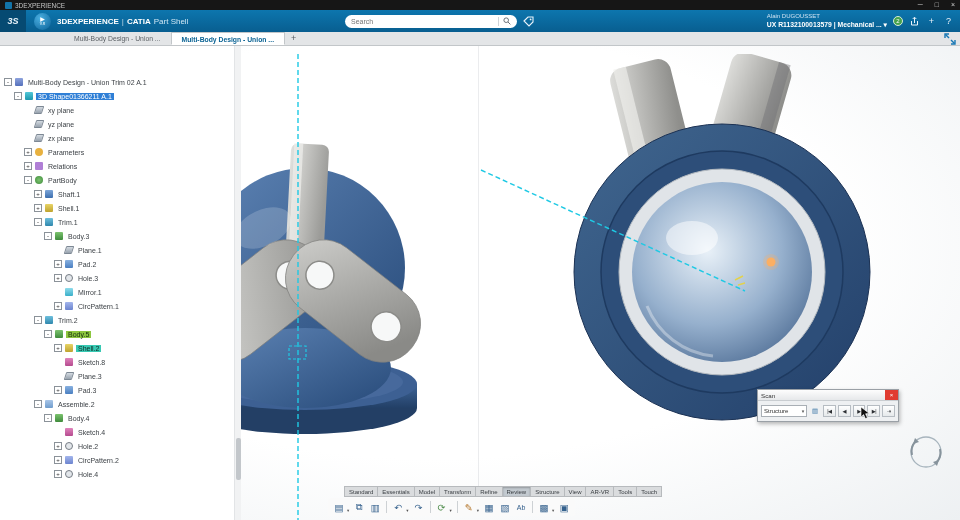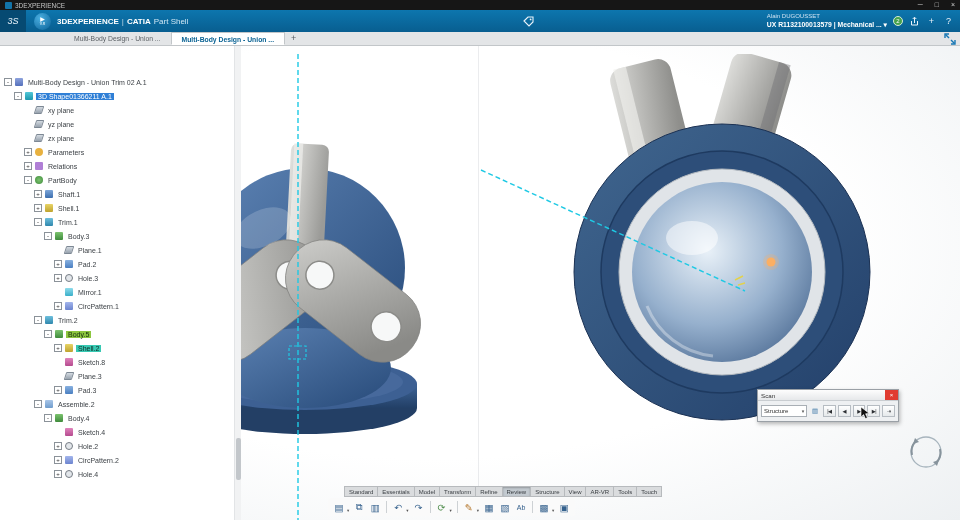--- a/index.html
+++ b/index.html
@@ -6,21 +6,21 @@
   html,body { width:960px; height:520px; overflow:hidden; font-family:"Liberation Sans",sans-serif; background:#fff; position:relative; }
 
   
   .titlebar { position:absolute; top:0; left:0; right:0; height:10px; background:#161616; color:#c3c3c3; font-size:6.5px; display:flex; align-items:center; padding:0 5px; z-index:30; }
   .titlebar .tb-logo { width:7px; height:7px; background:#1273a8; margin-right:3px; border-radius:1px; }
   .win-controls { margin-left:auto; display:flex; gap:12px; font-size:7px; color:#d2d2d2; }
   .win-controls span { cursor:default; line-height:10px; }
 
   
   .header { position:absolute; top:10px; left:0; right:0; height:22px; background:linear-gradient(#0d76ae,#085e90); color:#fff; display:flex; align-items:center; z-index:29; }
-  .logo3ds { width:26px; height:22px; background:#064a72; display:flex; align-items:center; justify-content:center; font-weight:normal; font-style:italic; font-size:9px; color:#eaf4fb; }
+  .logo3ds { width:26px; height:22px; background:#064a72; display:flex; align-items:center; justify-content:center; font-weight:bold; font-style:italic; font-size:9px; color:#eaf4fb; }
   .compass-btn { width:17px; height:17px; border-radius:50%; background:radial-gradient(circle at 35% 30%, #49aee0, #0b6298); margin:0 6px 0 8px; display:flex; flex-direction:column; align-items:center; justify-content:center; color:#fff; }
   .compass-btn .tri { font-size:6px; line-height:6px; }
   .compass-btn .vr { font-size:3.5px; line-height:4px; }
   .app-title { font-size:8px; display:flex; gap:3px; align-items:center; white-space:nowrap; }
   .app-title .b { font-weight:bold; }
   .app-title .pipe { opacity:.7; font-weight:normal; }
   .app-title .mod { color:#cfe6f4; }
   .search-box { position:absolute; left:345px; top:4.5px; width:172px; height:13px; background:#fff; border-radius:7px; display:flex; align-items:center; padding:0 6px; }
   .search-input { flex:1; border:none; outline:none; font-size:7px; color:#444; background:transparent; font-family:"Liberation Sans",sans-serif; }
   .search-divider { width:1px; height:9px; background:#d0d4d8; margin:0 4px; }
@@ -126,20 +126,28 @@
     <span class="tri">▶</span>
     <span class="vr">V.R</span>
   </div>
   <div class="app-title">
     <span class="b">3DEXPERIENCE</span>
     <span class="pipe">|</span>
     <span class="b">CATIA</span>
     <span class="mod">Part Shell</span>
   </div>
 
+  <div class="search-box">
+    <input class="search-input" placeholder="Search" style="">
+    <span class="search-divider"></span>
+    <svg width="8" height="8" viewBox="0 0 8 8">
+        <circle cx="3.2" cy="3.2" r="2.3" fill="none" stroke="#6b7178" stroke-width="1"></circle>
+        <line x1="5" y1="5" x2="7.4" y2="7.4" stroke="#6b7178" stroke-width="1"></line>
+      </svg>
+  </div>
   <svg class="tag-icon" width="11" height="11" viewBox="0 0 11 11">
       <path d="M1 5 L5 1 L10 1 L10 6 L6 10 Z" fill="none" stroke="#eaf3fa" stroke-width="1.1"></path>
       <circle cx="7.6" cy="3.4" r="0.9" fill="#eaf3fa"></circle>
     </svg>
 
   <div class="right-cluster">
     <div class="user-block">
       <div class="user-name">Alain DUGOUSSET</div>
       <div class="user-ws"><span>UX R1132100013579 | Mechanical ...</span> <span>▾</span></div>
     </div>

